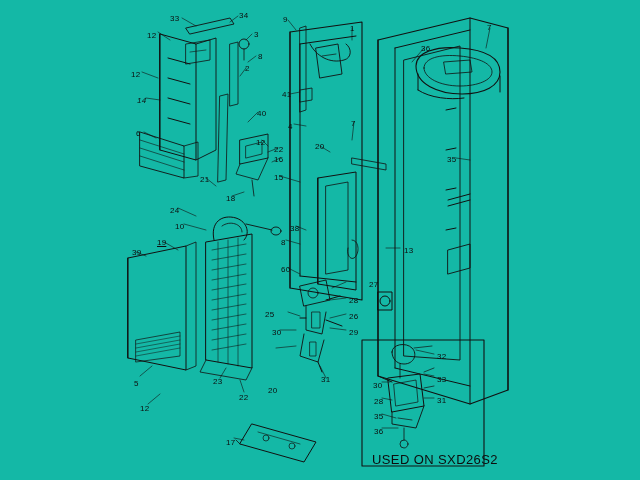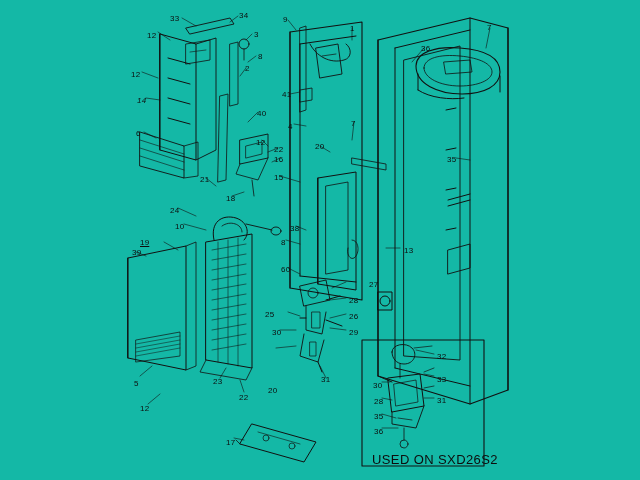--- a/index.html
+++ b/index.html
@@ -279,21 +279,21 @@
   <div class="callout" style="left:447px; top:155px;">35</div>
   <div class="callout" style="left:274px; top:173px;">15</div>
   <div class="callout" style="left:200px; top:175px;">21</div>
   <div class="callout" style="left:226px; top:194px;">18</div>
   <div class="callout" style="left:170px; top:206px;">24</div>
   <div class="callout" style="left:175px; top:222px;">10</div>
   <div class="callout" style="left:290px; top:224px;">38</div>
   <div class="callout" style="left:281px; top:238px;">8</div>
   <div class="callout" style="left:404px; top:246px;">13</div>
   <div class="callout" style="left:132px; top:248px;">39</div>
-  <div class="callout" style="left:140px; top:238px;text-decoration:underline;">19</div>
+  <div class="callout" style="left:157px; top:238px;text-decoration:underline;">19</div>
   <div class="callout" style="left:281px; top:265px;">60</div>
   <div class="callout" style="left:369px; top:280px;">27</div>
   <div class="callout" style="left:349px; top:296px;">28</div>
   <div class="callout" style="left:265px; top:310px;">25</div>
   <div class="callout" style="left:349px; top:312px;">26</div>
   <div class="callout" style="left:349px; top:328px;">29</div>
   <div class="callout" style="left:272px; top:328px;">30</div>
   <div class="callout" style="left:268px; top:346px;margin-top:40px;">20</div>
   <div class="callout" style="left:321px; top:375px;">31</div>
   <div class="callout" style="left:134px; top:379px;">5</div>

